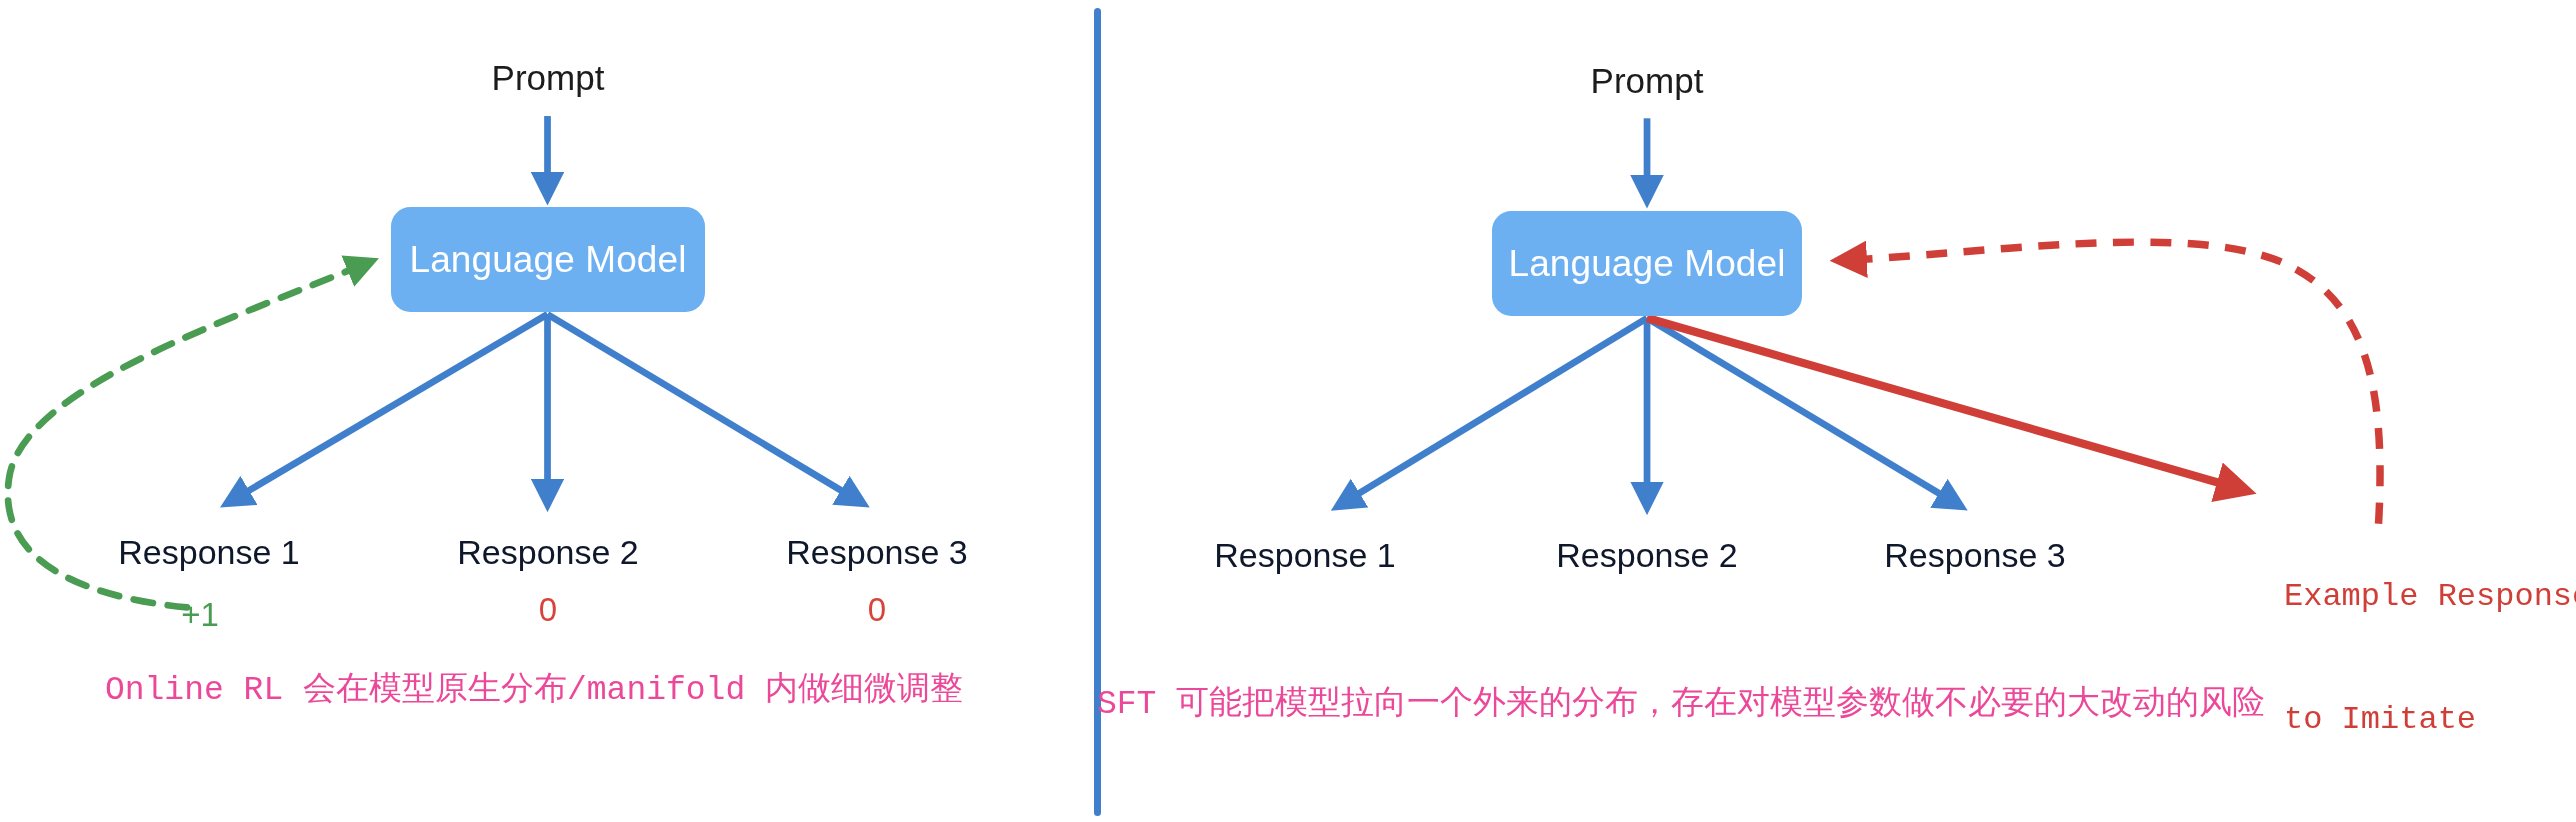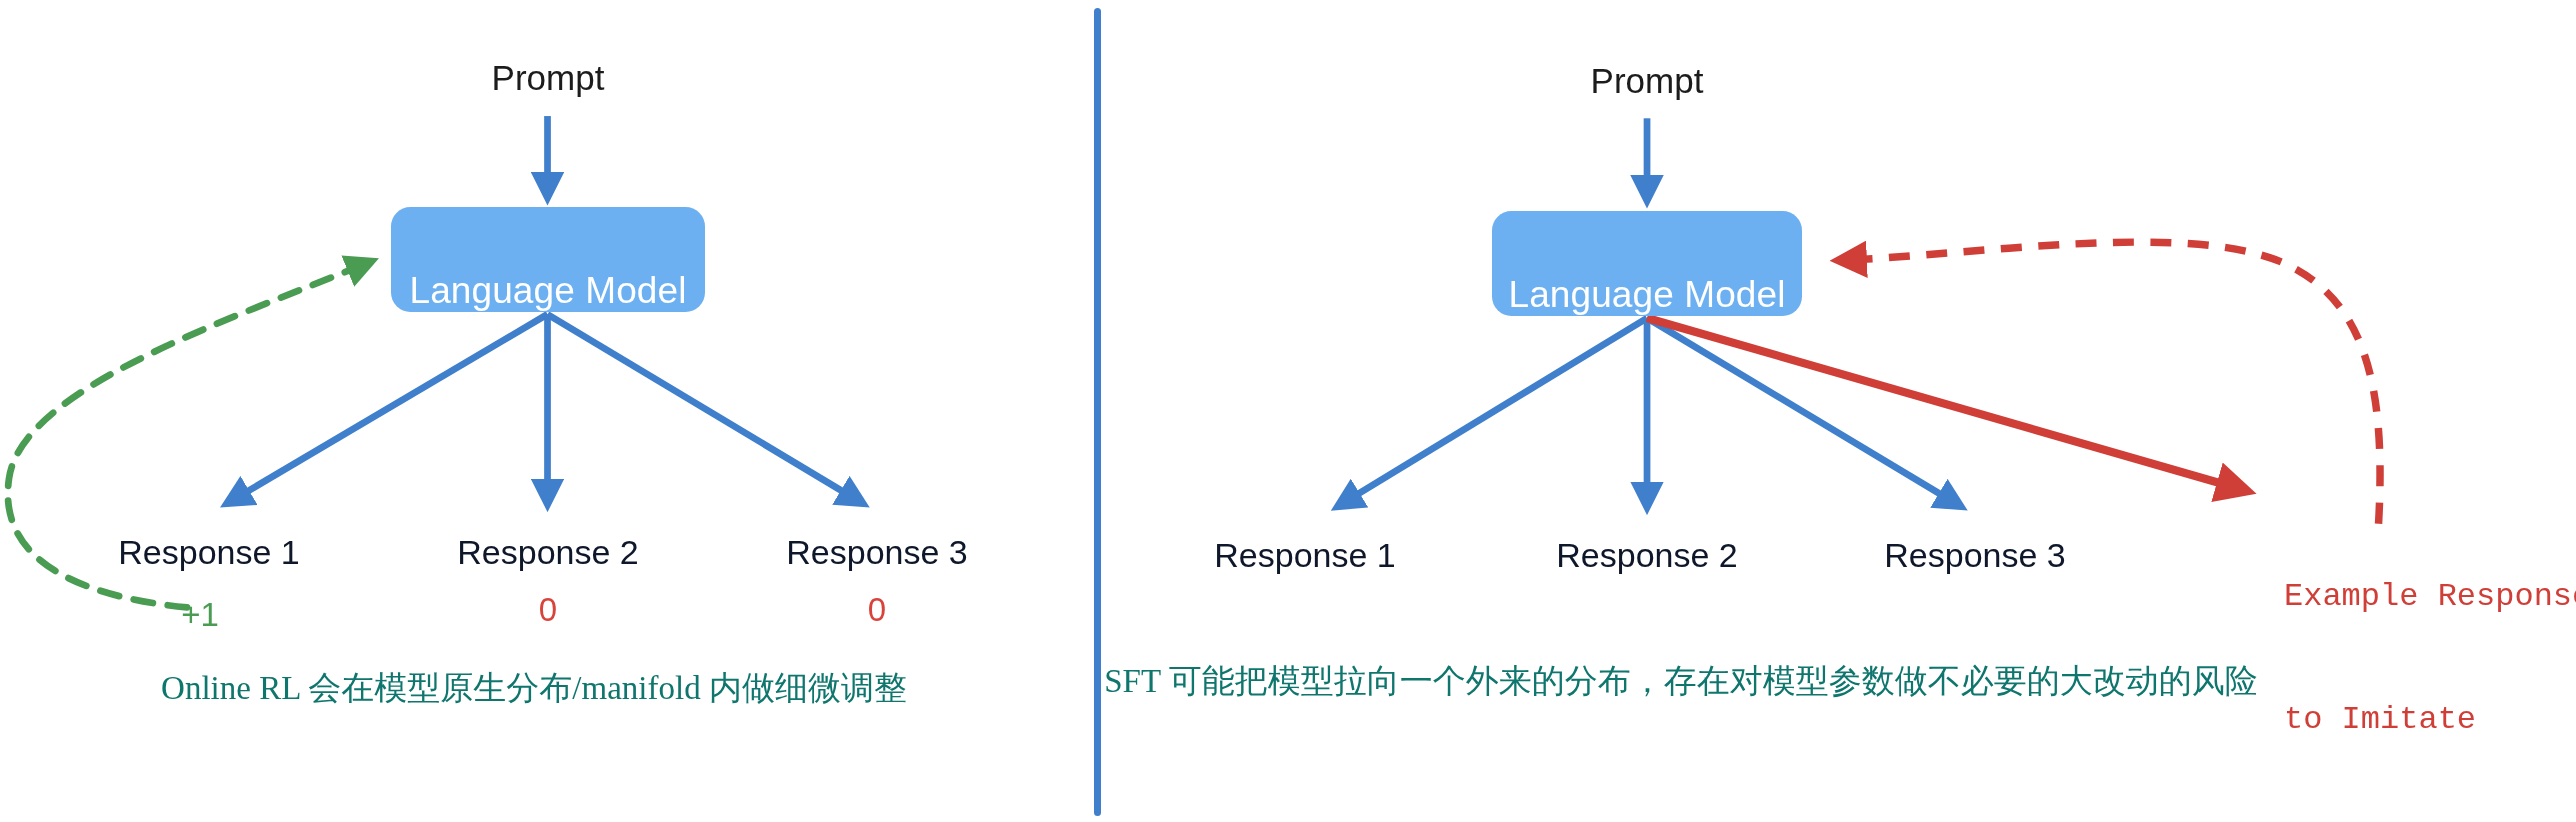--- a/index.html
+++ b/index.html
@@ -21,21 +21,21 @@
     top: 0;
     width: 2576px;
     height: 823px;
     pointer-events: none;
   }
   .lm-box {
     position: absolute;
     border-radius: 19.4px;
     background: #6cb0f2;
     display: flex;
-    align-items: flex-end;
+    align-items: center;
     justify-content: center;
     color: #ffffff;
     font-size: 37px;
     font-family: "Liberation Sans", sans-serif;
     letter-spacing: 0.1px;
   }
   .txt {
     position: absolute;
     white-space: nowrap;
     font-family: "Liberation Sans", sans-serif;
@@ -55,23 +55,23 @@
     color: #4a9c52;
     transform: translateX(-50%);
   }
   .score-zero {
     font-size: 33px;
     color: #d8443c;
     transform: translateX(-50%);
   }
   .caption {
     font-size: 33px;
-    color: #0f766e;
+    color: #ec4899;
     transform: translateX(-50%);
-    font-family: Liberation Serif, serif;
+    font-family: Liberation Mono, monospace;
   }
   .mono-red {
     position: absolute;
     font-family: "Liberation Mono", monospace;
     font-size: 32px;
     color: #cf3f38;
     line-height: 1.28;
     white-space: pre;
   }
   .divider {
@@ -165,17 +165,17 @@
 
     <div class="txt resp-label" style="left:1305px; top:536px;">Response 1</div>
     <div class="txt resp-label" style="left:1647px; top:536px;">Response 2</div>
     <div class="txt resp-label" style="left:1975px; top:536px;">Response 3</div>
 
     <div class="mono-red" style="left:2284px; top:495px;">
       <div>Example Response</div>
       <div>to Imitate</div>
     </div>
 
-    <div class="txt caption" style="left:1681px; top:659px;">SFT 可能把模型拉向一个外来的分布，存在对模型参数做不必要的大改动的风险</div>
+    <div class="txt caption" style="left:1681px; top:680px;">SFT 可能把模型拉向一个外来的分布，存在对模型参数做不必要的大改动的风险</div>
   </div>
 
 </div>
 
 
 </body></html>

